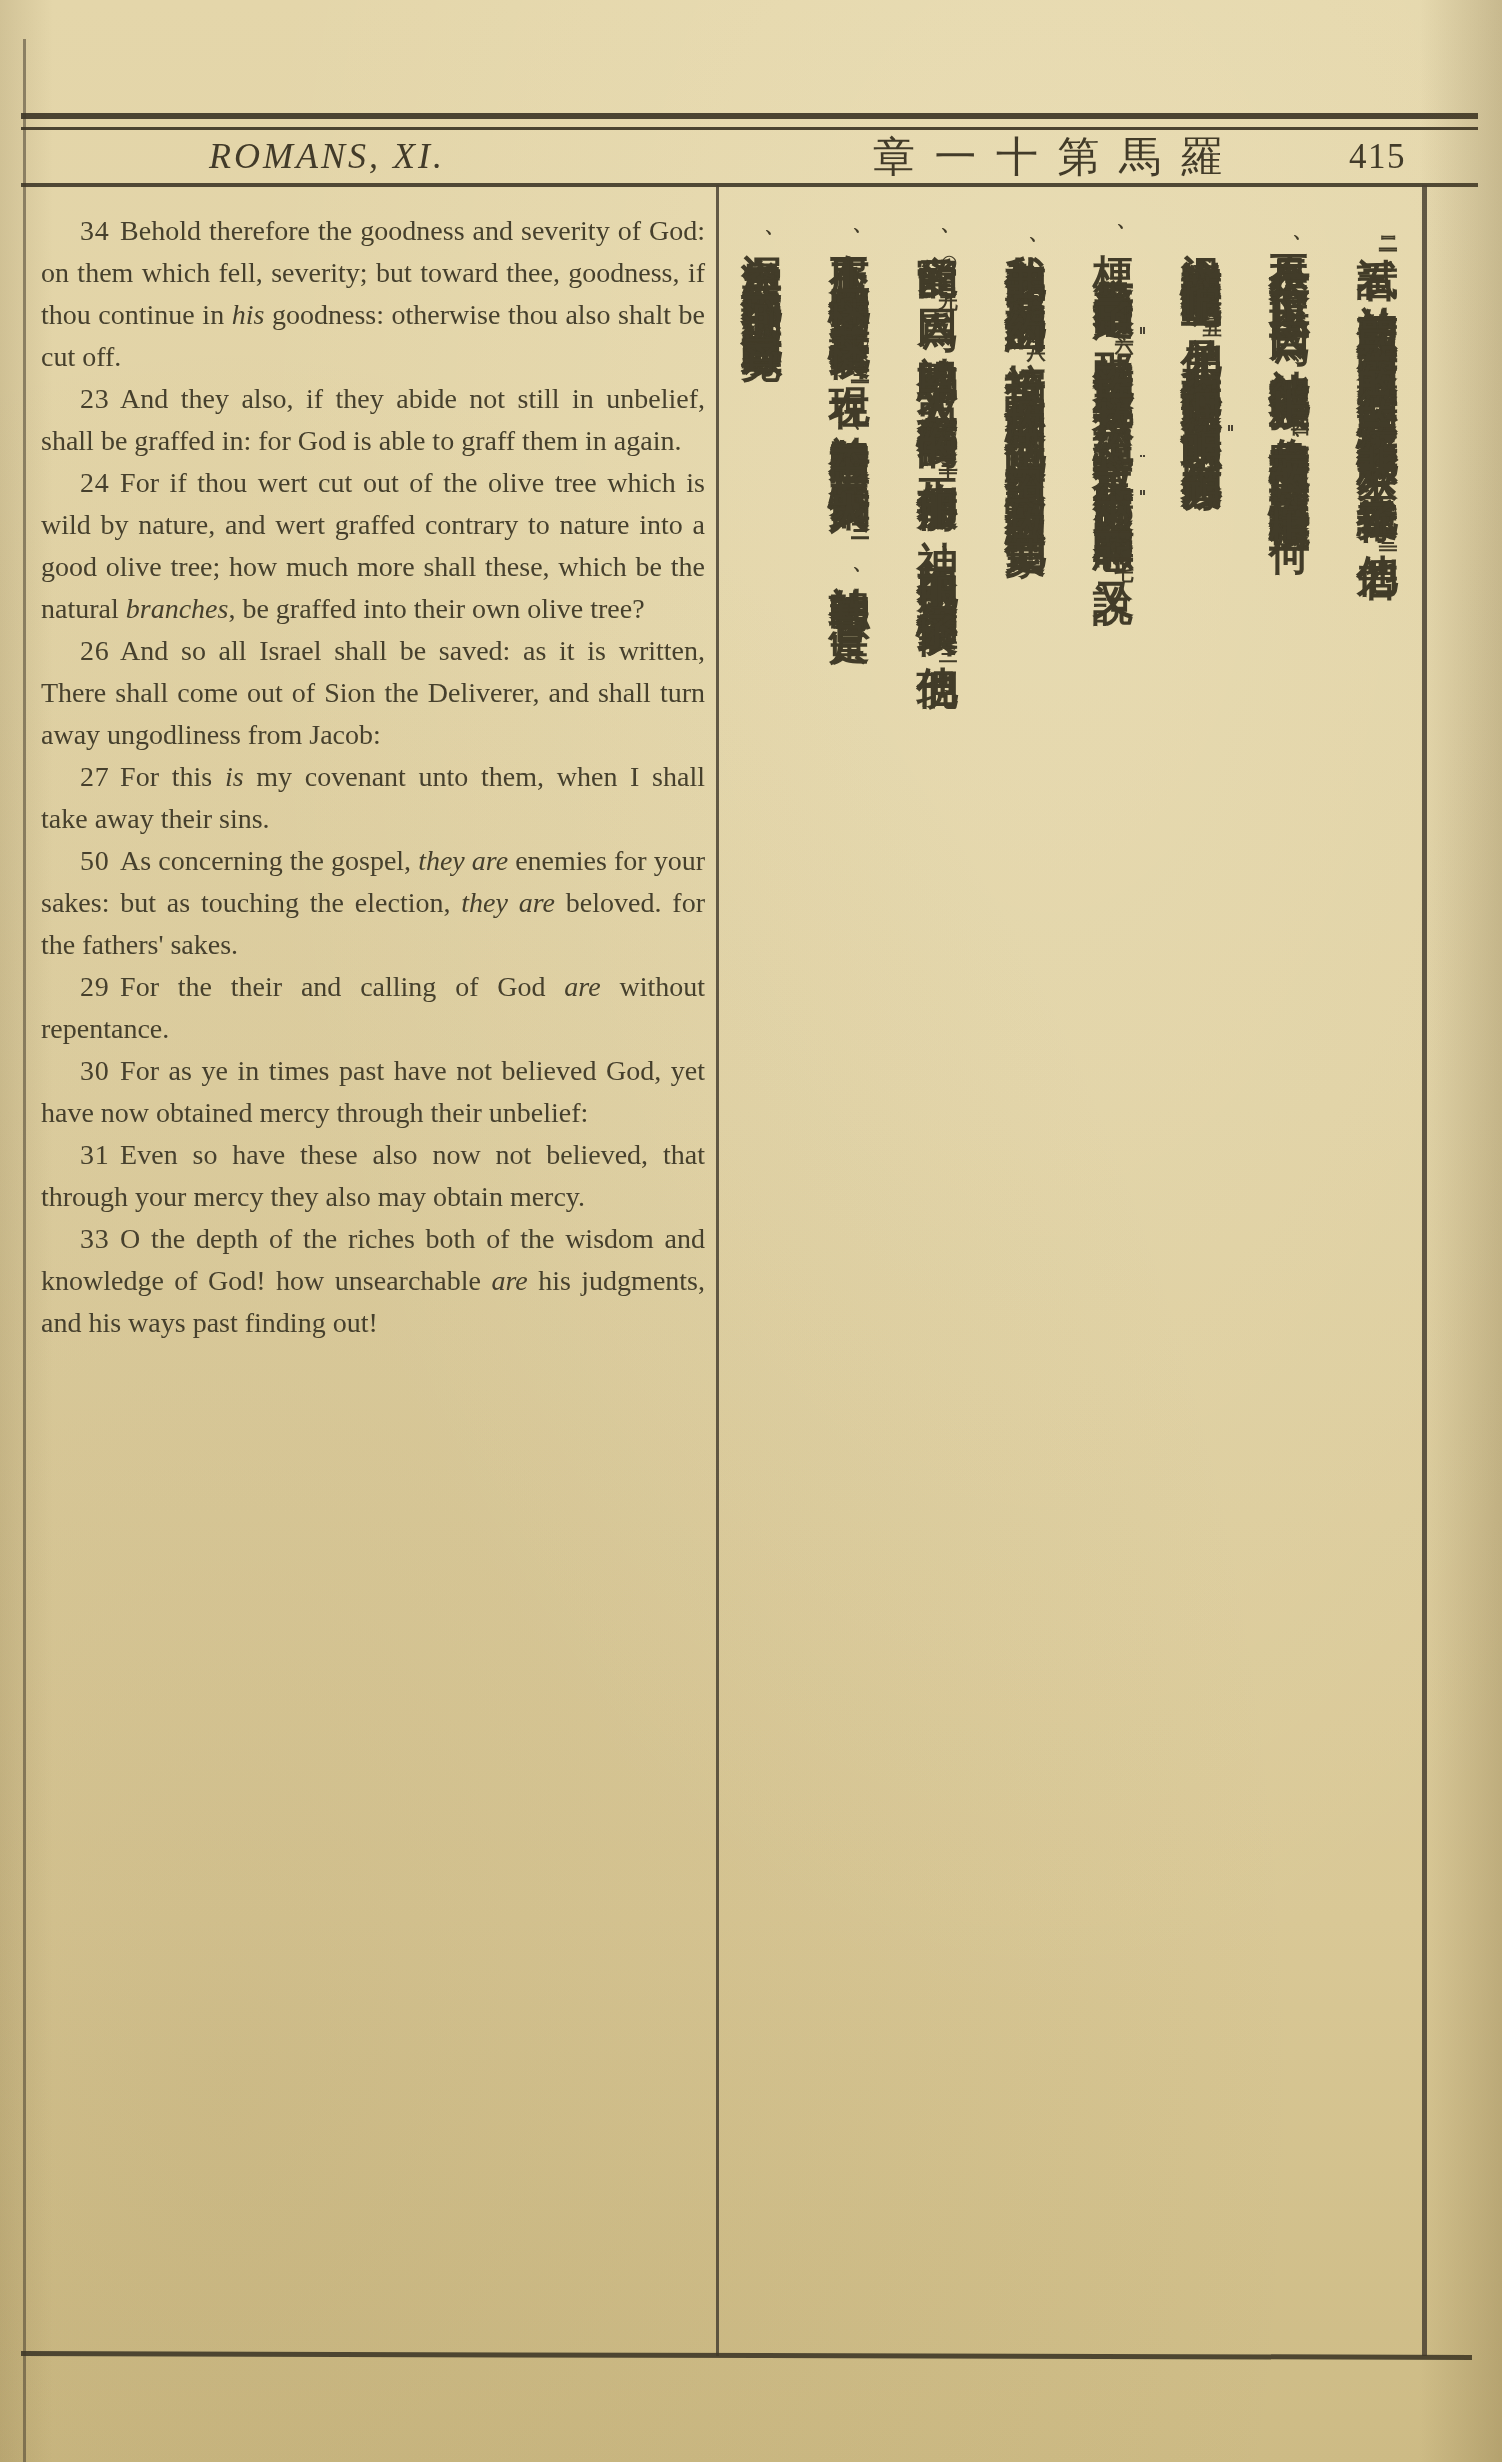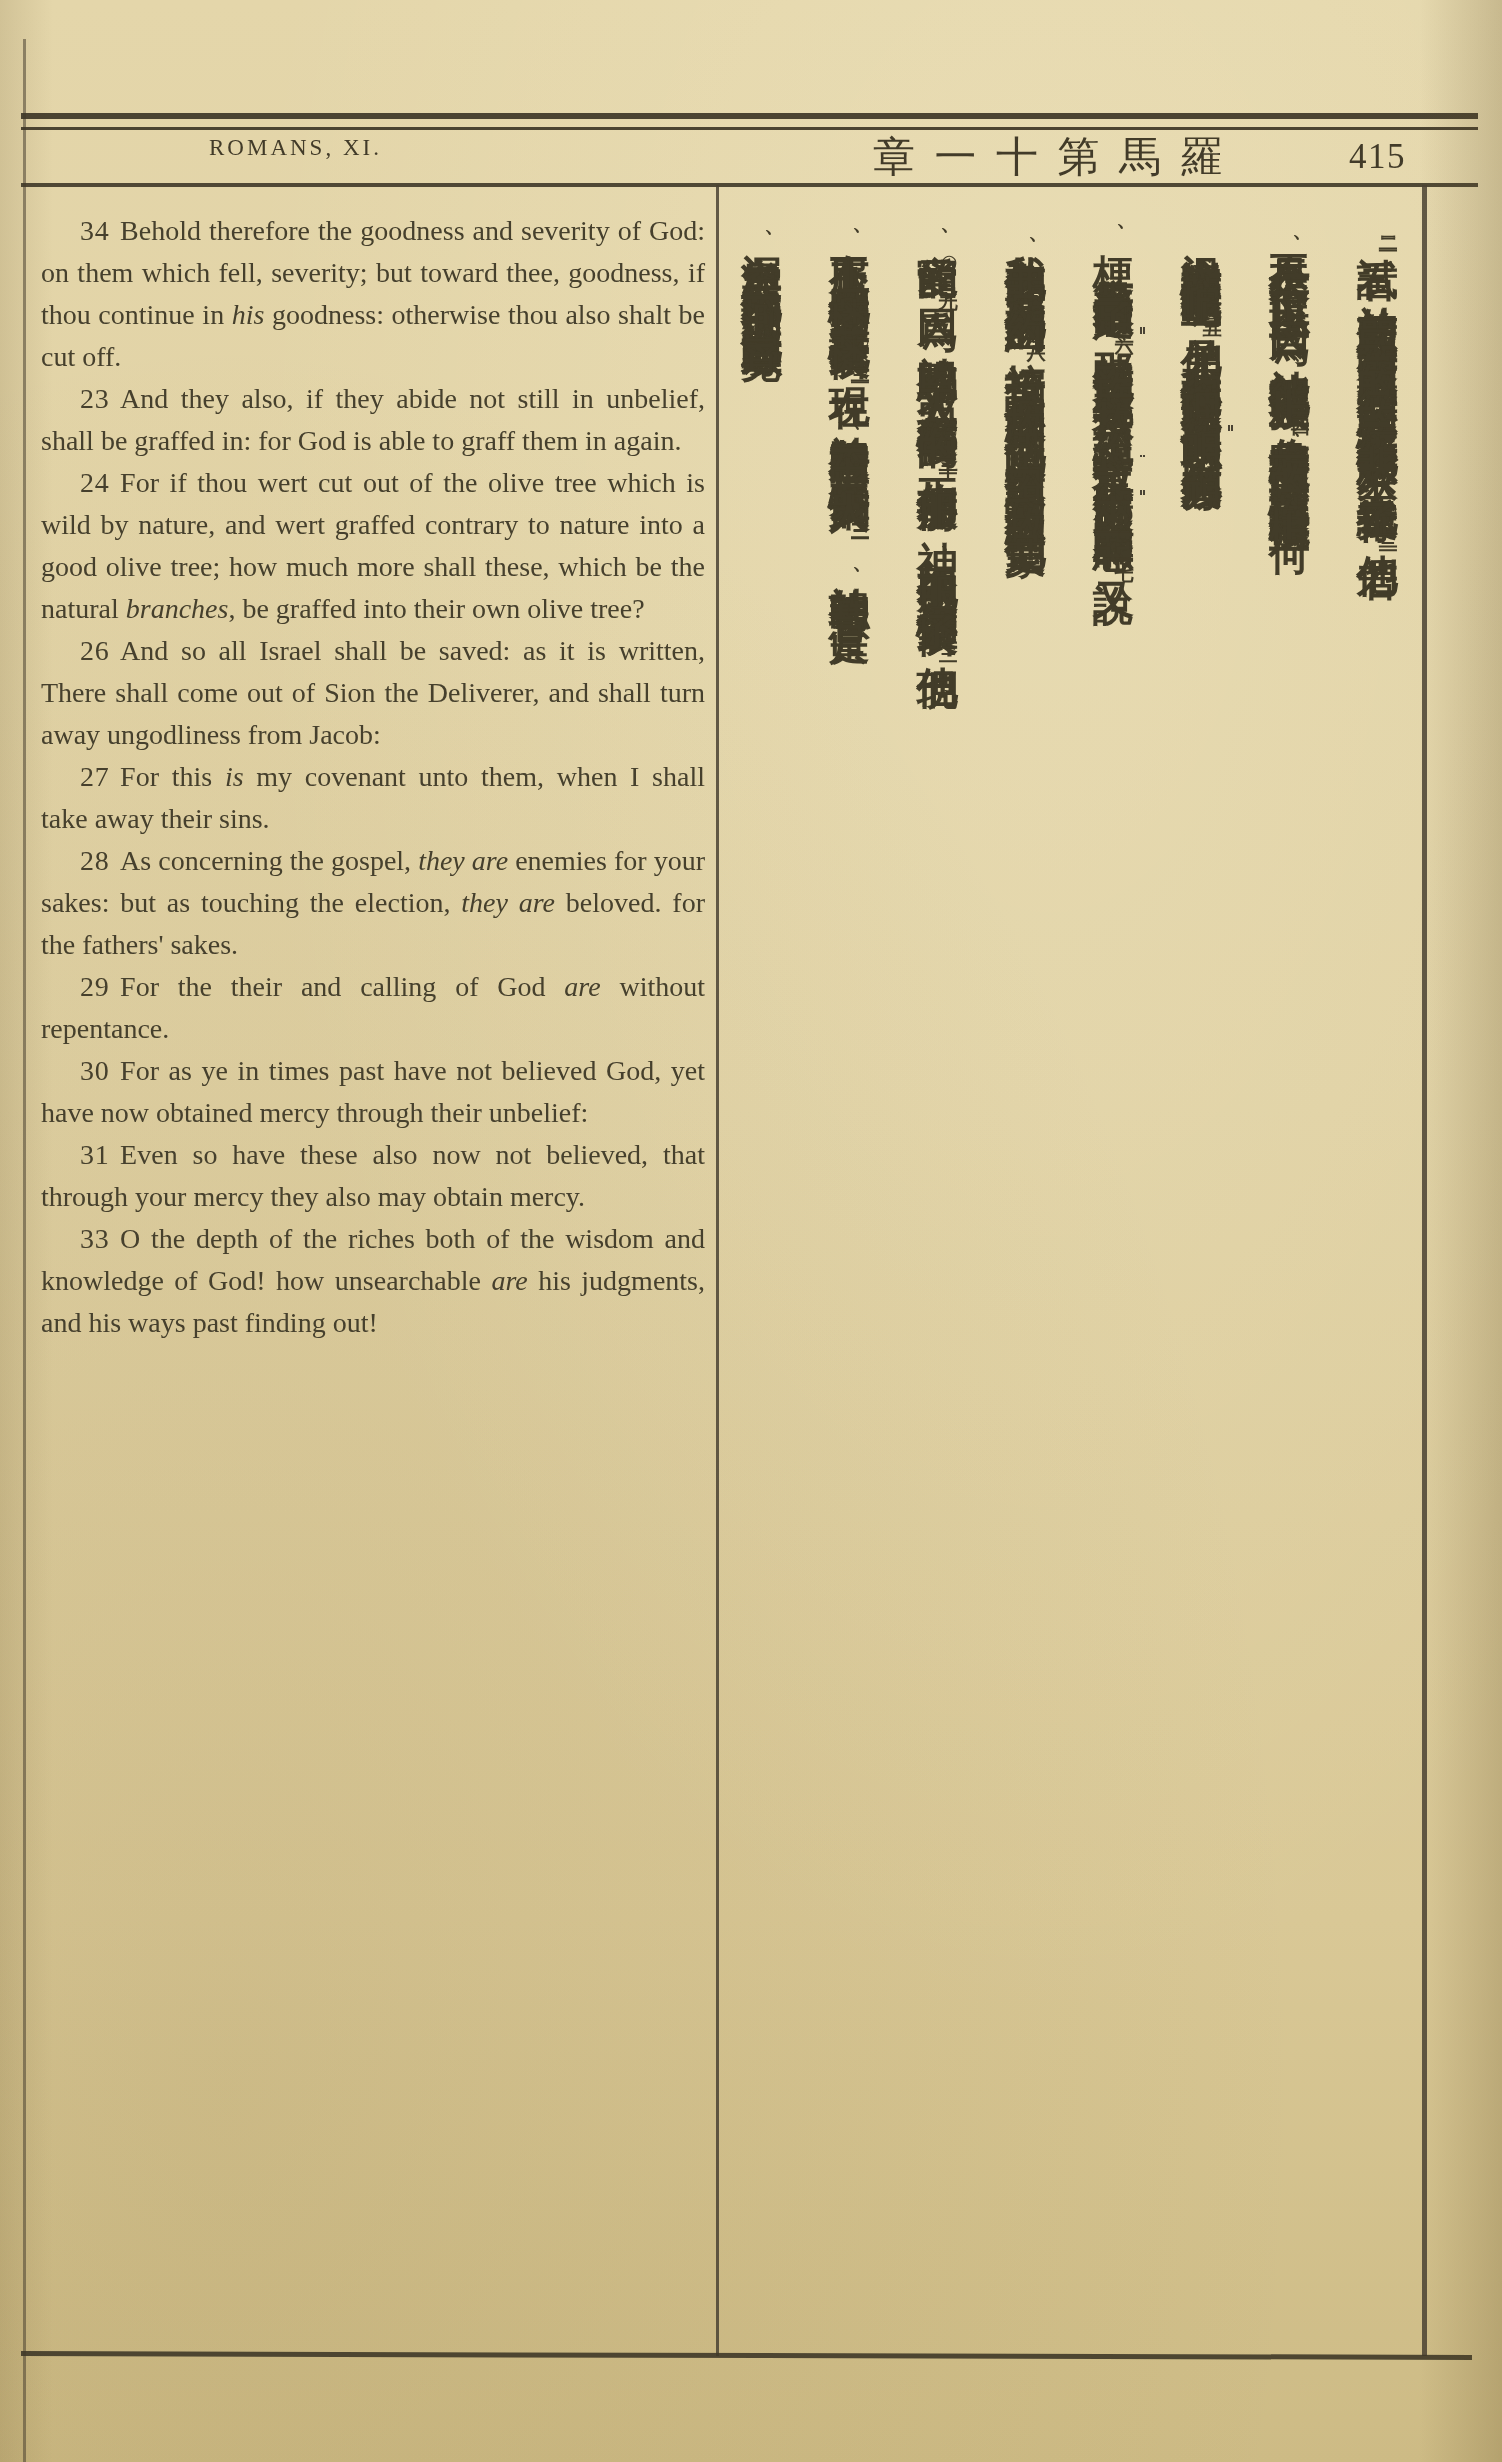--- a/index.html
+++ b/index.html
@@ -27,21 +27,21 @@
     pointer-events:none;
   }
   .left-edge-line{position:absolute;left:22.5px;top:39px;width:3px;height:2423px;background:#4a4232;opacity:.55;}
   .top-double-rule{position:absolute;left:21px;top:113px;width:1457px;height:16.5px;
     border-top:6px solid #3f3828;border-bottom:3px solid #3f3828;box-sizing:border-box;opacity:.92;}
   .header-rule{position:absolute;left:21px;top:183px;width:1457px;height:3.8px;background:#3f3828;opacity:.9;}
   .bottom-rule{position:absolute;left:21px;top:2353px;width:1451px;height:4.5px;background:#3f3828;opacity:.9;transform:rotate(.15deg);}
   .column-divider{position:absolute;left:716px;top:185px;width:3px;height:2171px;background:#4a4232;opacity:.85;}
   .right-frame{position:absolute;left:1422px;top:185px;width:5.3px;height:2171px;background:#4a4232;opacity:.85;}
 
-  .hdr-en{position:absolute;left:209px;top:135px;font-size:23px;letter-spacing:3px;color:#423b29;}
+  .hdr-en{position:absolute;left:209px;top:135px;font-size:36px;letter-spacing:3px;color:#423b29;font-style:italic;}
   .hdr-cjk{position:absolute;left:873px;top:129px;font-size:42px;letter-spacing:19.5px;color:#423b29;
     font-family:"DejaVu Serif",serif;white-space:nowrap;}
   .hdr-page{position:absolute;left:1349px;top:137px;font-size:35px;letter-spacing:1.5px;color:#423b29;}
 
   
   .eng{position:absolute;left:41px;top:210px;width:664px;font-size:28px;line-height:42px;
     text-align:justify;color:#46402d;}
   .eng p{margin:0;text-indent:39px;}
   .eng p em{font-style:italic;}
   .vnum{letter-spacing:0.8px;margin-right:10.5px;}
@@ -74,21 +74,21 @@
   <div class="column-divider"></div>
   <div class="right-frame"></div>
   <div class="bottom-rule"></div>
 
   <div class="eng">
       <p><span class="vnum">34</span><span>Behold therefore the goodness and severity of God: on them which fell, severity; but toward thee, goodness, if thou continue in </span><em>his</em><span> goodness: otherwise thou also shalt be cut off.</span></p>
       <p><span class="vnum">23</span><span>And they also, if they abide not still in unbelief, shall be graffed in: for God is able to graff them in again.</span></p>
       <p><span class="vnum">24</span><span>For if thou wert cut out of the olive tree which is wild by nature, and wert graffed contrary to nature into a good olive tree; how much more shall these, which be the natural </span><em>branches</em><span>, be graffed into their own olive tree?</span></p>
       <p><span class="vnum">26</span><span>And so all Israel shall be saved: as it is written, There shall come out of Sion the Deliverer, and shall turn away ungodliness from Jacob:</span></p>
       <p><span class="vnum">27</span><span>For this </span><em>is</em><span> my covenant unto them, when I shall take away their sins.</span></p>
-      <p><span class="vnum">28</span><span>As concerning the gospel, </span><em>they are</em><span> enemies for your sakes: but as touching the election, </span><em>they are</em><span> beloved. for the fathers' sakes.</span></p>
+      <p><span class="vnum">50</span><span>As concerning the gospel, </span><em>they are</em><span> enemies for your sakes: but as touching the election, </span><em>they are</em><span> beloved. for the fathers' sakes.</span></p>
       <p><span class="vnum">29</span><span>For the their and calling of God </span><em>are</em><span> without repentance.</span></p>
       <p><span class="vnum">30</span><span>For as ye in times past have not believed God, yet have now obtained mercy through their unbelief:</span></p>
       <p><span class="vnum">31</span><span>Even so have these also now not believed, that through your mercy they also may obtain mercy.</span></p>
       <p><span class="vnum">33</span><span>O the depth of the riches both of the wisdom and knowledge of God! how unsearchable </span><em>are</em><span> his judgments, and his ways past finding out!</span></p>
     </div>
   <div class="cjk">
       <div class="ccol"><span class="vmark">二二</span><span>試看　神的慈悲和威嚴<span class="punct">、</span>待那墮落的人是威嚴的<span class="punct">、</span>待你是慈悲的<span class="punct">、</span>只要你恆心倚靠他的慈悲<span class="punct">、</span>不然<span class="punct">、</span>也要棄絕你了<span class="punct">、</span></span><span class="vmark">○二三</span><span>他們若</span></div>
       <div class="ccol"><span>不是長久不信<span class="punct">、</span>還可以接上<span class="punct">、</span>因爲　神能彀把他從新接上<span class="punct">、</span></span><span class="vmark">○二四</span><span>你本是野橄欖樹上下撅來的<span class="punct">、</span>旣是逆著性接在好橄欖樹上<span class="punct">、</span>何</span></div>
       <div class="ccol"><span>況這本樹的枝子順著性接在本樹上呢<span class="punct">、</span></span><span class="vmark">○二五</span><span>弟兄們<span class="punct">、</span>我要你們曉得這奧妙的道理<span class="punct">、</span>省得你們自以爲聰明<span class="punct">、</span></span><span class="pname">以色列</span><span>人有幾分頑</span></div>
       <div class="ccol"><span>梗<span class="punct">、</span>等著異邦人進敎的數目足了<span class="punct">、</span></span><span class="vmark">○二六</span><span>那時候</span><span class="pname">以色列</span><span>全族<span class="punct">、</span>都要得救<span class="punct">、</span>如經上說<span class="punct">、</span>有位救主<span class="punct">、</span>將從</span><span class="pname">郇</span><span>山出來<span class="punct">、</span>消除</span><span class="pname">雅各</span><span>的罪惡<span class="punct">、</span></span><span class="vmark">○二七</span><span>又說<span class="punct">、</span></span></div>

